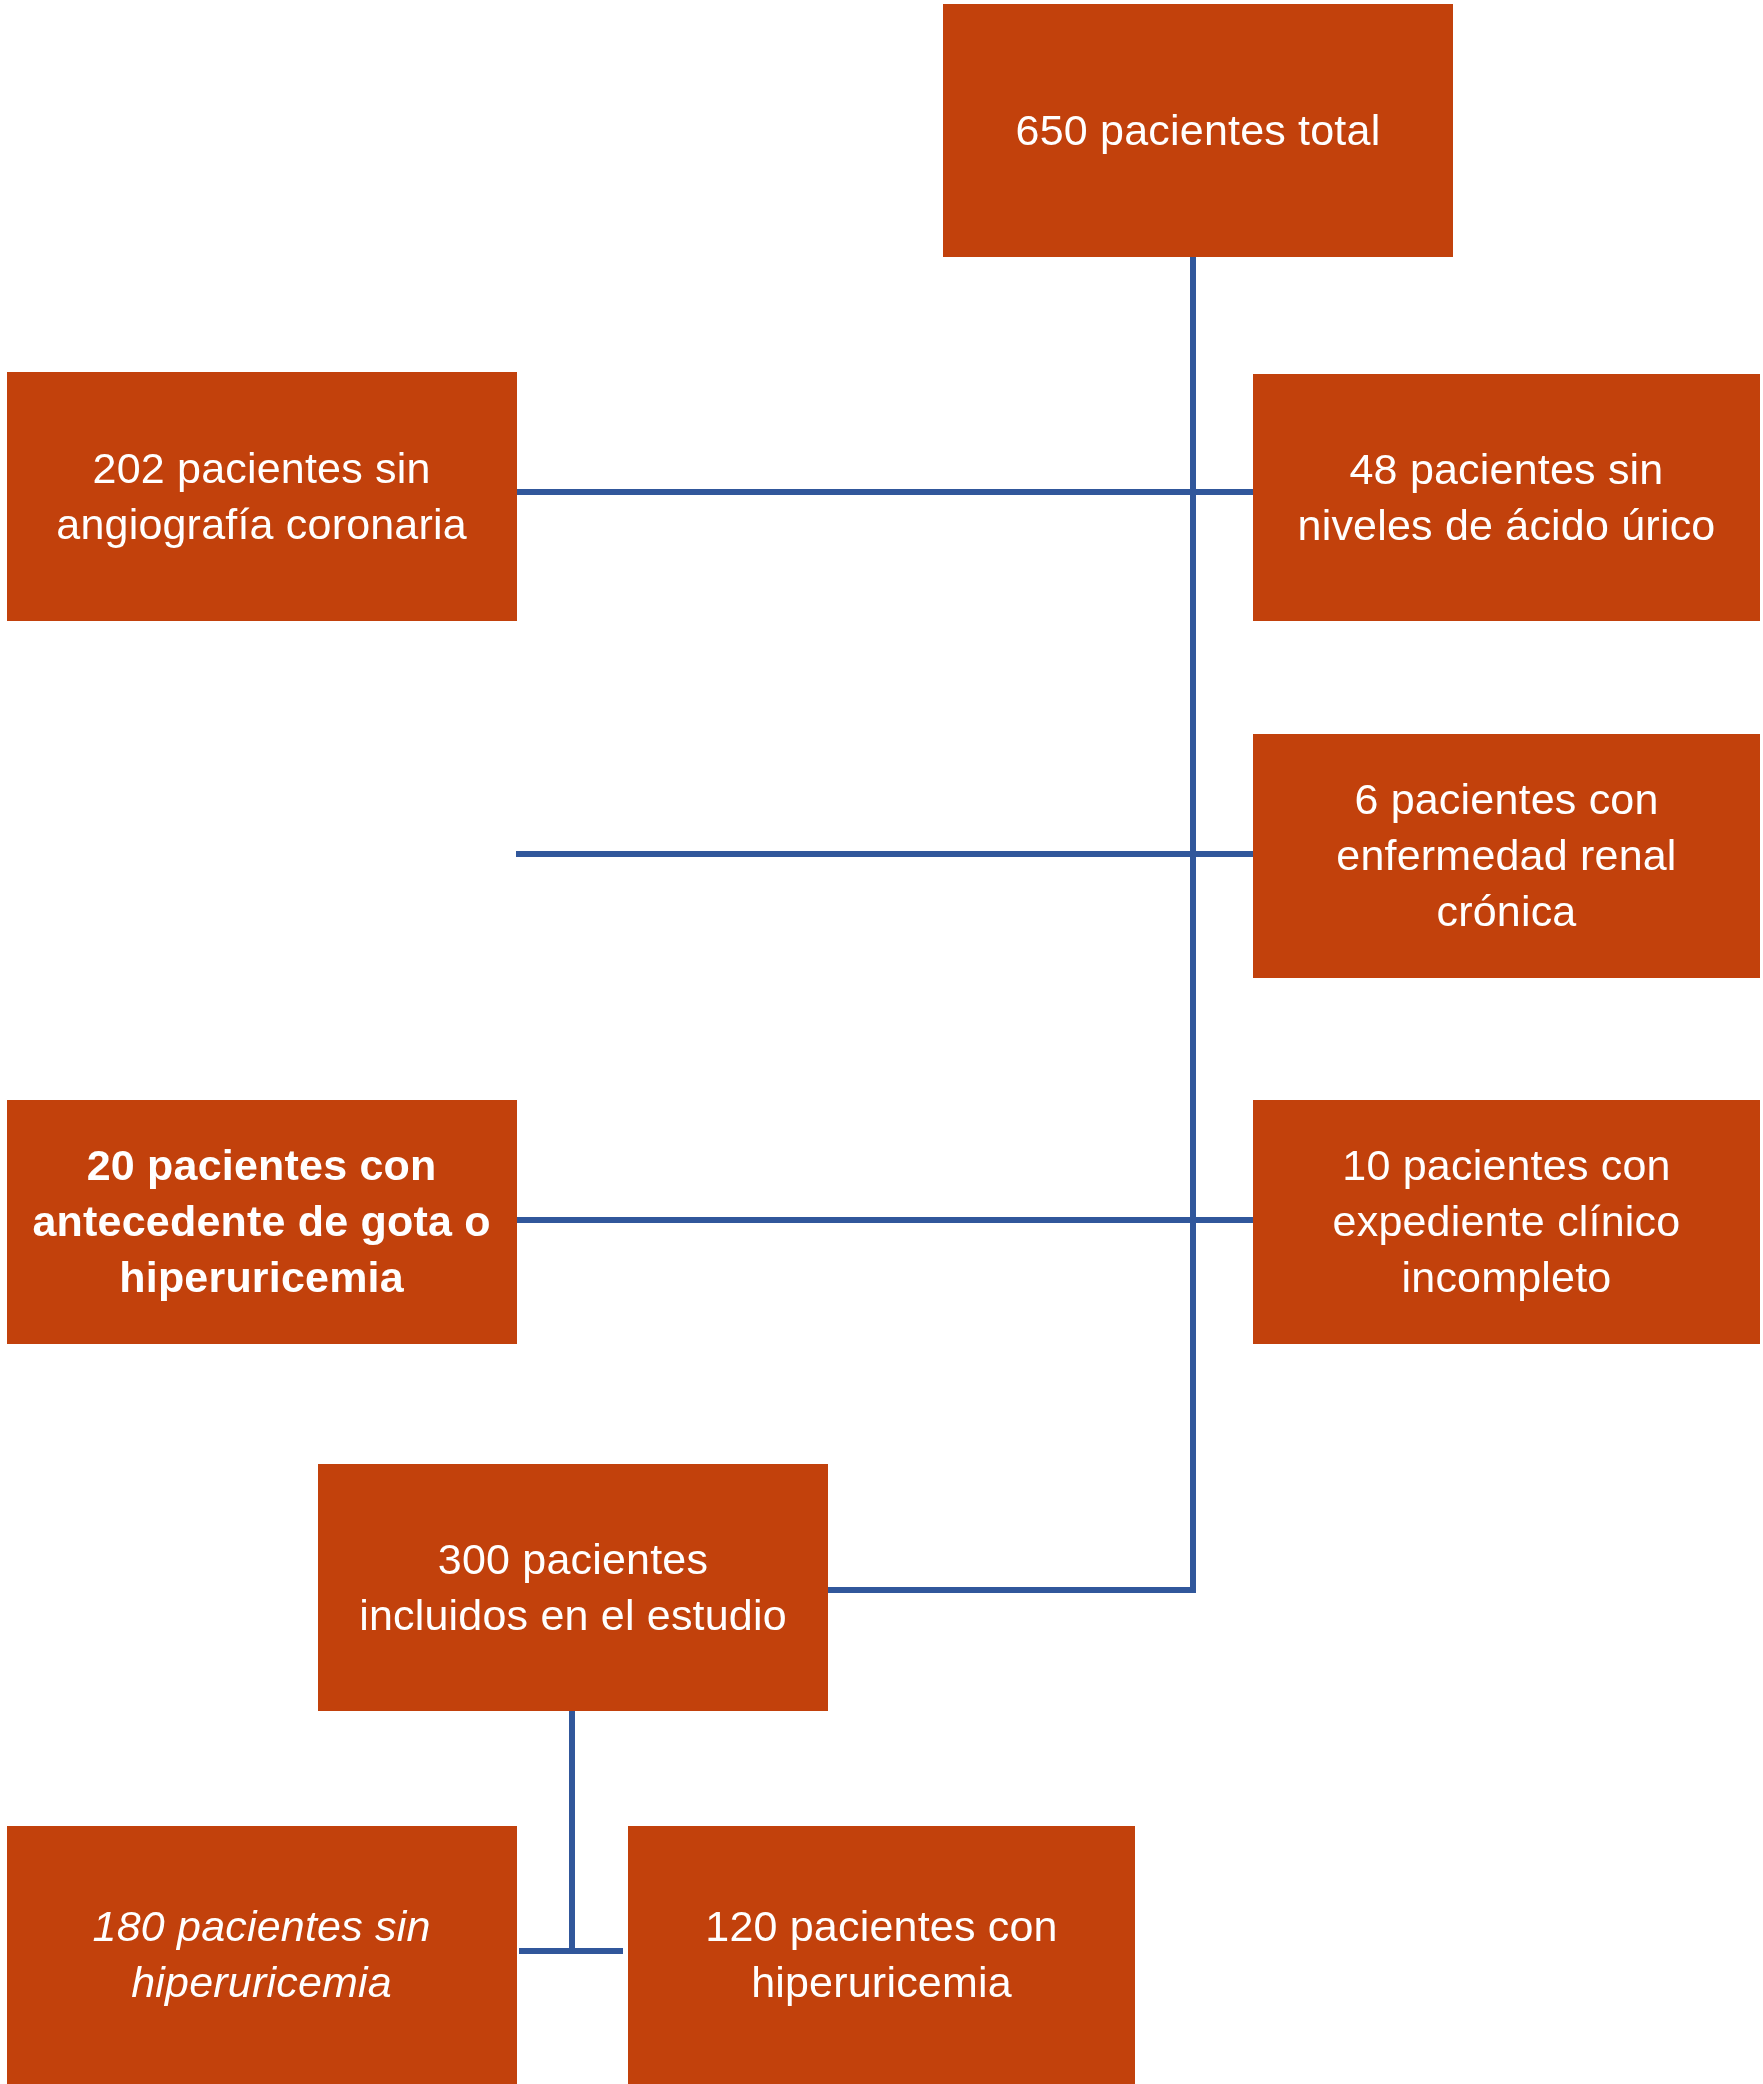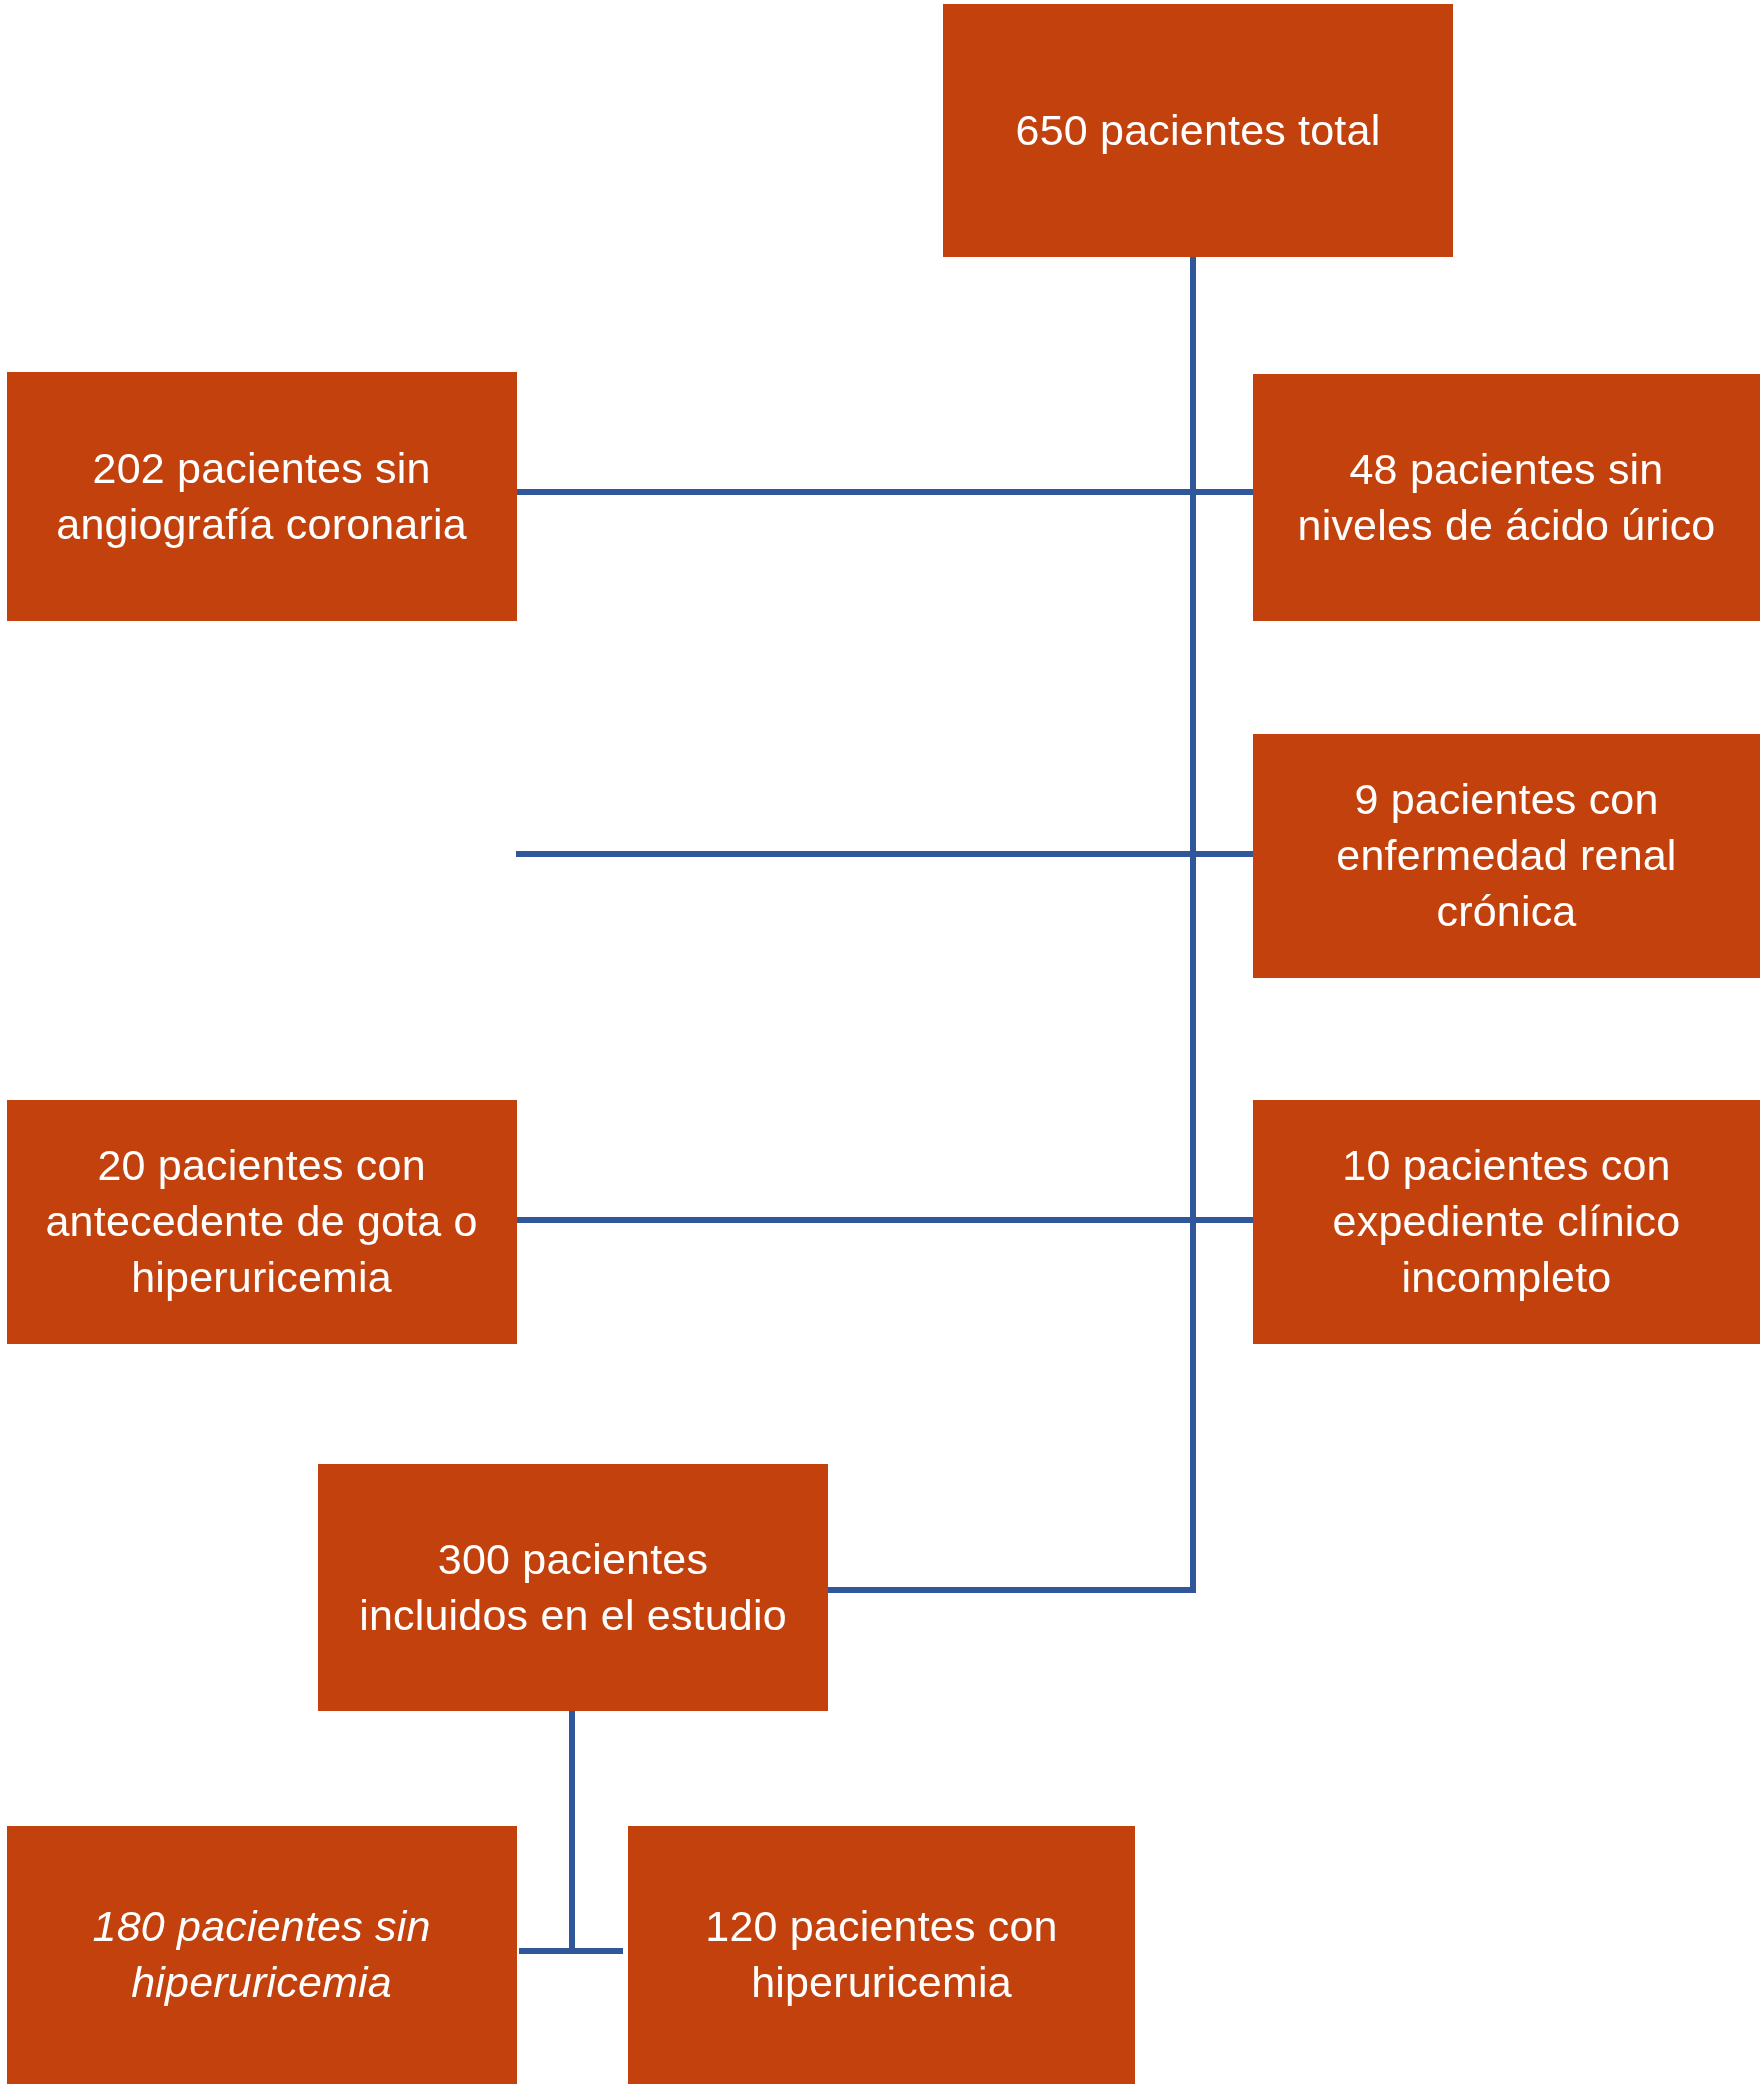--- a/index.html
+++ b/index.html
@@ -38,21 +38,21 @@
   }
   .h-line { height: 5.8px; }
   .v-line { width: 5.8px; }
 
   
   #node-total          { left: 943px; top: 4.1px;    width: 510px; height: 253px; }
   #node-sin-angio      { left: 6.6px;    top: 372px;  width: 510px; height: 249px; }
   #node-sin-ac-urico   { left: 1253px; top: 374px;  width: 507px; height: 247px; }
   #node-diureticos     { left: 6.6px;    top: 734px;  width: 510px; height: 244px; }
   #node-erc            { left: 1253px; top: 734px;  width: 507px; height: 244px; }
-  #node-gota           { left: 6.6px;    top: 1100px; width: 510px; height: 244px; }
+  #node-gota           { left: 6.6px;    top: 1100px; width: 510px; height: 244px; font-weight: bold; }
   #node-expediente     { left: 1253px; top: 1100px; width: 507px; height: 244px; }
   #node-incluidos      { left: 318px;  top: 1464px; width: 510px; height: 247px; }
   #node-sin-hiper      { left: 6.6px;    top: 1826px; width: 510px; height: 258px; font-style: italic; }
   #node-con-hiper      { left: 628px;  top: 1826px; width: 507px; height: 258px; }
 
   
   #spine-main          { left: 1190px; top: 257px;  height: 1336px; }
   #branch-row-1        { left: 516px;  top: 489px;  width: 742px; }
   #branch-row-2        { left: 516px;  top: 851px; width: 742px; }
   #branch-row-3        { left: 516px;  top: 1217px; width: 742px; }
@@ -75,21 +75,21 @@
 
   <div class="node" id="node-total">650 pacientes total</div>
 
   <div class="node" id="node-sin-angio">202 pacientes sin
 angiografía coronaria</div>
 
   <div class="node" id="node-sin-ac-urico">48 pacientes sin
 niveles de ácido úrico</div>
 
 
-  <div class="node" id="node-erc">9 pacientes con
+  <div class="node" id="node-erc">6 pacientes con
 enfermedad renal
 crónica</div>
 
   <div class="node" id="node-gota">20 pacientes con
 antecedente de gota o
 hiperuricemia</div>
 
   <div class="node" id="node-expediente">10 pacientes con
 expediente clínico
 incompleto</div>

